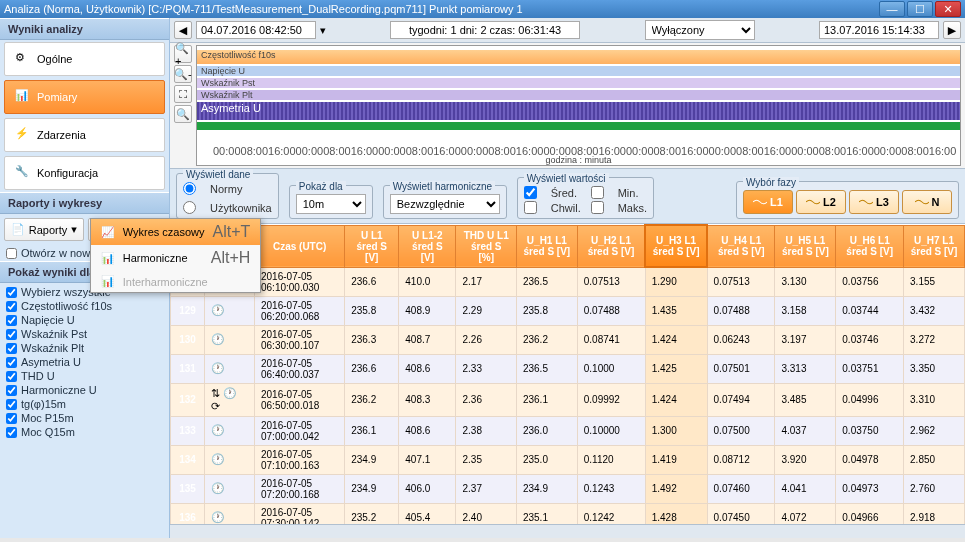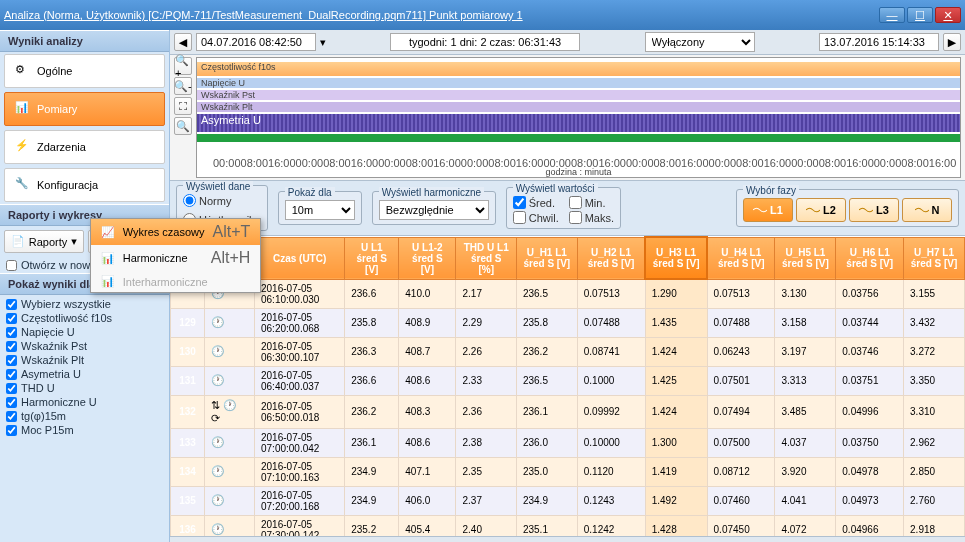--- a/index.html
+++ b/index.html
@@ -1,18 +1,18 @@
 <!DOCTYPE html>
 <html><head>
 <meta charset="utf-8">
 <style>
 * { box-sizing: border-box; margin: 0; padding: 0; font-family: Tahoma, Arial, sans-serif; font-size: 11px; }
 body { background: #e8e8e8; width: 965px; height: 542px; overflow: hidden; }
 
-.titlebar { background: linear-gradient(#5a9de0,#3b7dc0); height: 30px; display: flex; align-items: center; padding: 0 4px; color: #fff; text-decoration: underline; }
+.titlebar { background: linear-gradient(#5a9de0,#3b7dc0); height: 18px; display: flex; align-items: center; padding: 0 4px; color: #fff; }
 .titlebar .title { flex: 1; font-size: 11px; }
 .win-btns { display: flex; gap: 2px; }
 .win-btn { width: 26px; height: 16px; background: linear-gradient(#7db5e8,#4a8ac8); border: 1px solid #2a6aa8; border-radius: 2px; display: flex; align-items: center; justify-content: center; color: #fff; cursor: pointer; }
 .win-btn.close { background: linear-gradient(#e05050,#c03030); border-color: #a02020; }
 
 .main { display: flex; height: 520px; }
 
 .left-col { width: 170px; background: #d8e8f8; display: flex; flex-direction: column; border-right: 1px solid #a0c0e0; }
 .panel-hdr { background: linear-gradient(#c0d8f0,#a8c8e8); padding: 4px 8px; font-weight: bold; color: #334; border-top: 1px solid #fff; border-bottom: 1px solid #90b0d0; }
 .side-btn { display: flex; align-items: center; gap: 6px; padding: 8px 10px; background: #fff; margin: 2px 4px; border: 1px solid #ccc; border-radius: 2px; cursor: pointer; }
@@ -44,25 +44,25 @@
 .track { position: absolute; left: 0; right: 0; font-size: 9px; padding-left: 4px; color: #444; }
 .tk1 { top: 4px; height: 14px; background: linear-gradient(#ffd090,#ffb060); }
 .tk2 { top: 20px; height: 10px; background: #b8d0f0; }
 .tk3 { top: 32px; height: 10px; background: #d8c8f0; }
 .tk4 { top: 44px; height: 10px; background: #c8b8e8; }
 .tk5 { top: 56px; height: 18px; background: repeating-linear-gradient(90deg,#5040a0 0 2px,#7060c0 2px 4px); }
 .tk6 { top: 76px; height: 8px; background: #20a040; }
 .axis { position: absolute; bottom: 0; left: 12px; right: 0; height: 22px; background: #fff; font-size: 8px; color: #555; display: flex; justify-content: space-between; padding: 2px 4px; }
 .axis-lbl { position:absolute; bottom:0; left:50%; transform:translateX(-50%); font-size:9px; color:#444;}
 
-.ctrlbar { display: flex; gap: 10px; padding: 4px 6px; background: #dce8f4; border-top: 1px solid #b0c0d0; border-bottom: 1px solid #b0c0d0; align-items: center; }
+.ctrlbar { display: flex; gap: 10px; padding: 4px 6px; background: #dce8f4; border-top: 1px solid #b0c0d0; border-bottom: 1px solid #b0c0d0; align-items: flex-end; }
 .grp { border: 1px solid #a0b0c0; border-radius: 3px; padding: 2px 6px 4px; background: #e4ecf6; }
 .grp-t { font-size: 10px; color: #246; margin-bottom: 2px; position: relative; top: -8px; background: #e4ecf6; display: inline-block; padding: 0 3px; }
 .grp-body { margin-top: -8px; display: flex; gap: 6px; align-items: center; }
-.radio-col label, .chk-col label { display:flex; align-items:center; gap:3px; font-size:10px; color:#333; }
+.radio-col label, .chk-col label { display:flex; align-items:center; gap:14px; font-size:10px; color:#333; }
 .sel { border: 1px solid #aaa; background: #fff; padding: 2px; height: 20px; }
 
 .phase-grp { margin-left: auto; }
 .phase-btns { display: flex; gap: 3px; }
 .ph-btn { width: 50px; height: 24px; border: 1px solid #c89040; border-radius: 3px; background: linear-gradient(#fff4e0,#ffe0b0); display: flex; align-items: center; justify-content: center; gap: 3px; cursor: pointer; font-weight: bold; font-size: 10px; }
 .ph-btn.on { background: linear-gradient(#ffb050,#ff9020); color: #fff; }
 .sine { width: 14px; height: 10px; }
 
 .tbl-wrap { flex: 1; overflow: auto; background: #fff; position: relative; }
 table { border-collapse: collapse; width: 100%; }
@@ -162,20 +162,24 @@
           <input type="checkbox" checked="" style="">
           <span>Harmoniczne U</span>
         </div>
         <div class="chk-row">
           <input type="checkbox" checked="" style="">
           <span>tg(φ)15m</span>
         </div>
         <div class="chk-row">
           <input type="checkbox" checked="" style="">
           <span>Moc P15m</span>
+        </div>
+        <div class="chk-row">
+          <input type="checkbox" checked="" style="">
+          <span>Moc Q15m</span>
         </div>
       </div>
   </div>
 
   <div class="right-col">
     <div class="topbar">
       <div class="tvtool">◀</div>
       <input class="ipt" style="width: 120px;" value="04.07.2016 08:42:50">
       <span>▾</span>
       <div style="flex:1"></div>

